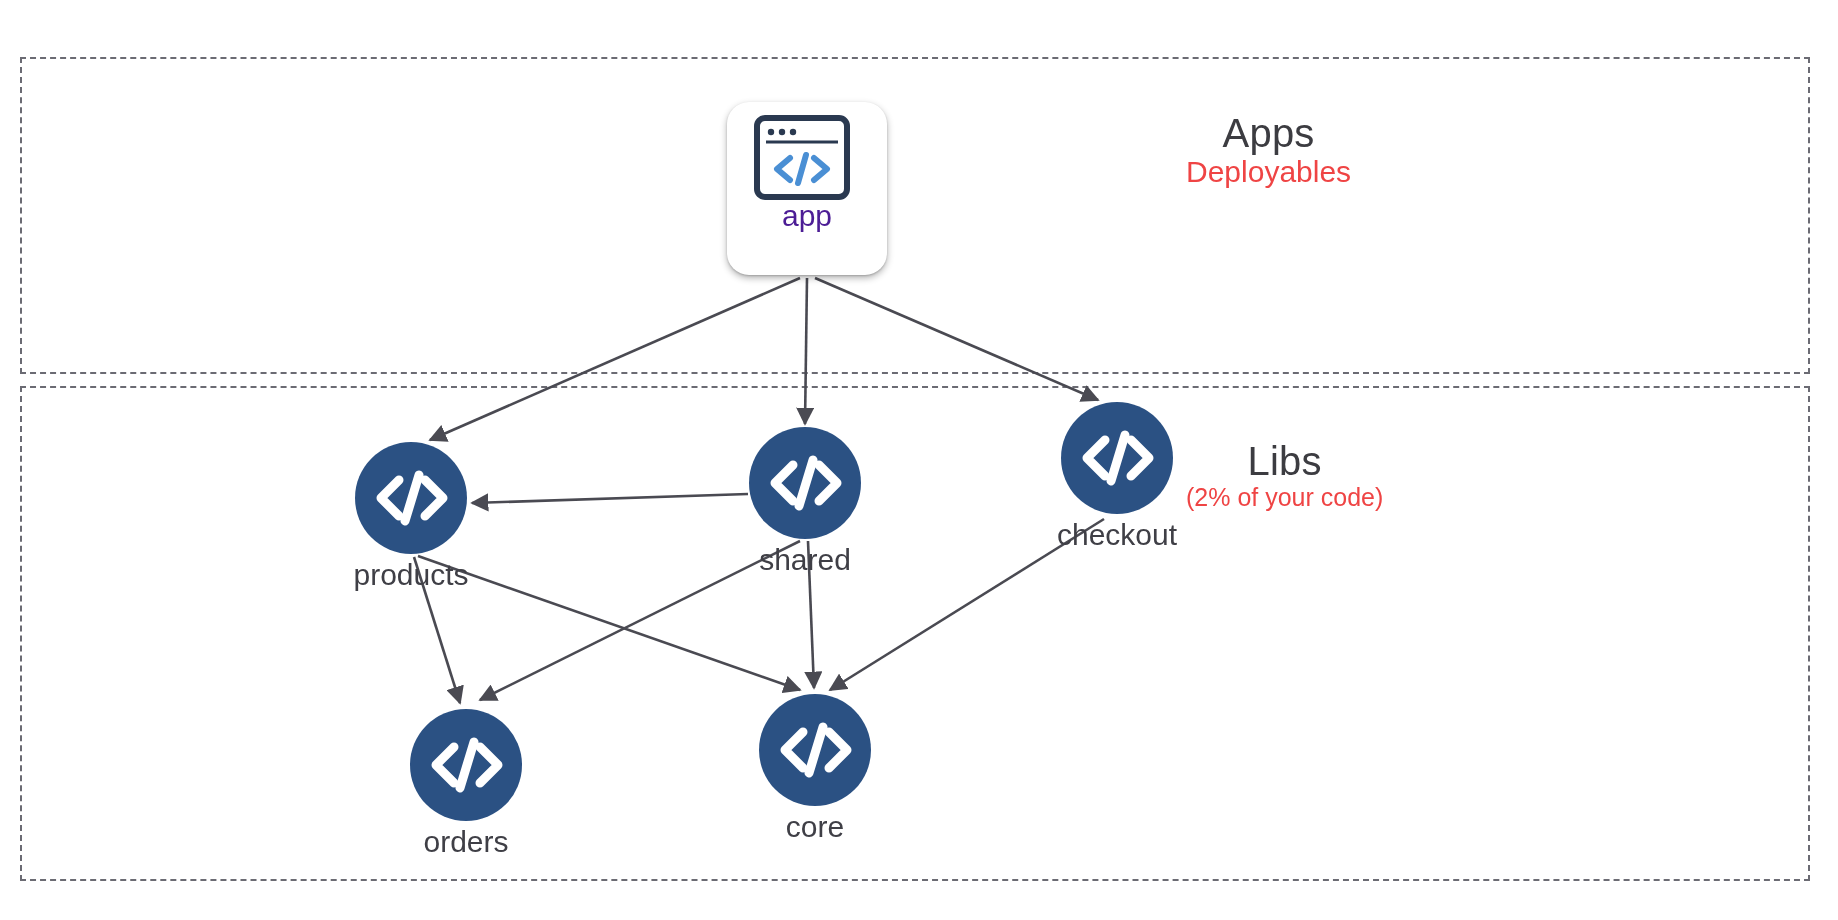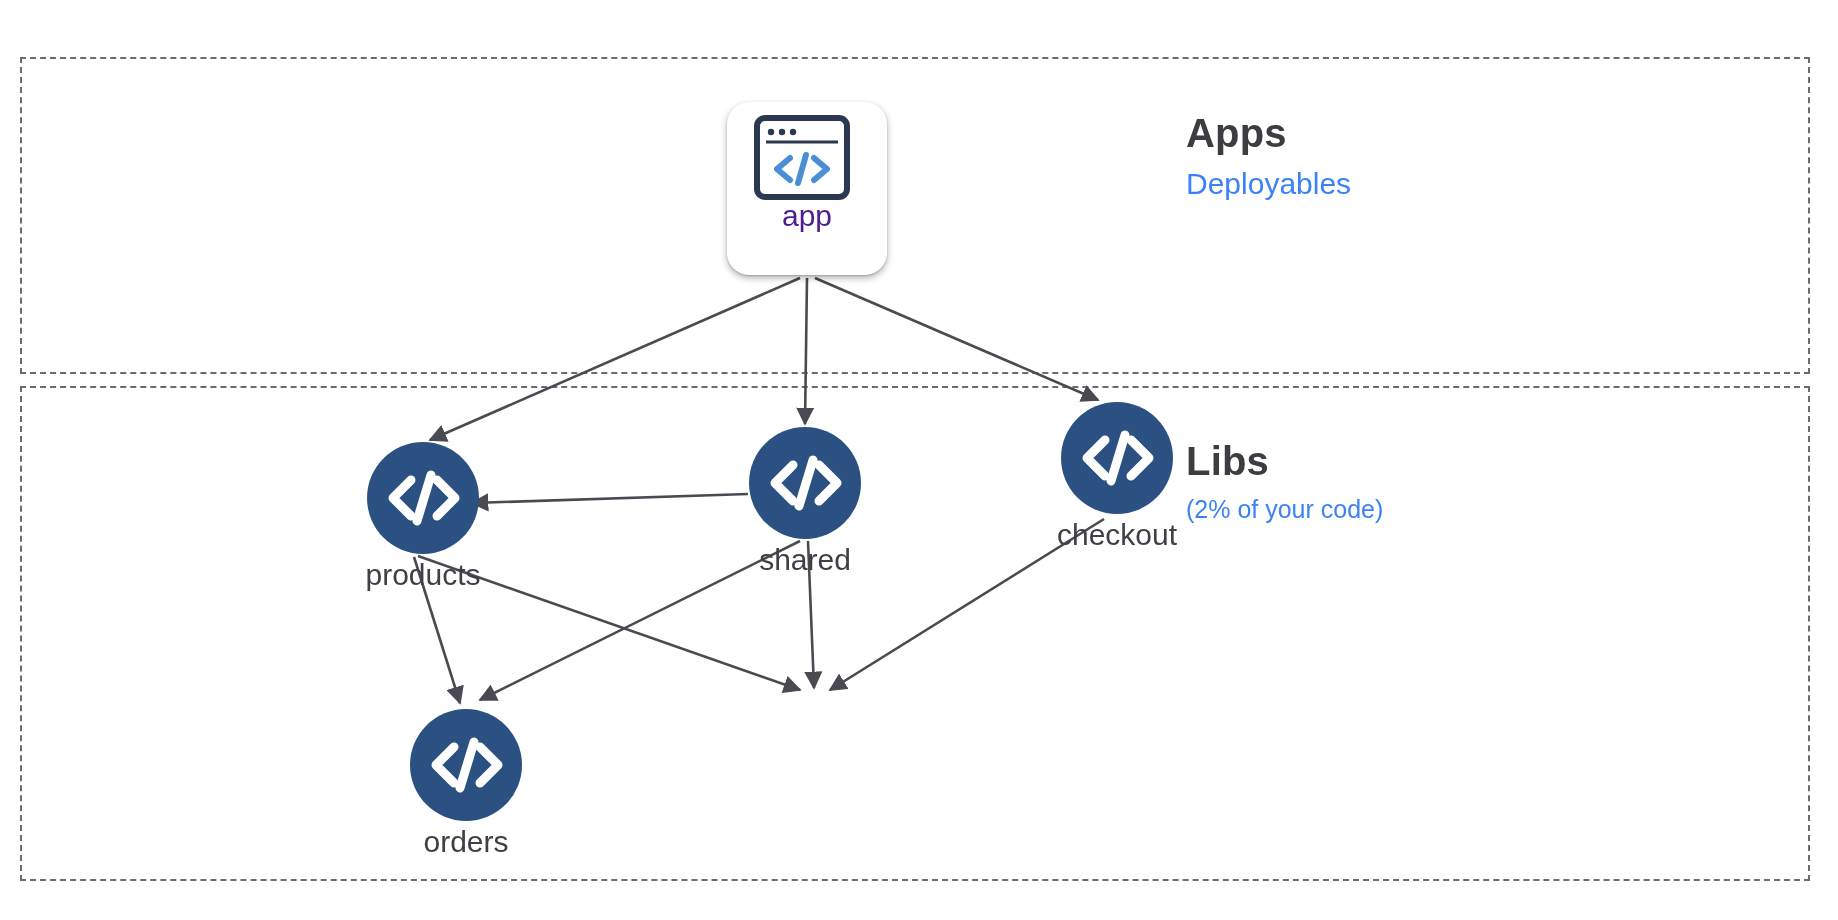--- a/index.html
+++ b/index.html
@@ -6,41 +6,41 @@
   body{width:1838px;height:920px;font-family:"Liberation Sans",sans-serif;overflow:hidden;}
   #stage{position:relative;width:1838px;height:920px;background:#fff;}
 
   .zone{position:absolute;border:2px dashed #6b6b73;box-sizing:border-box;}
   #zone-apps{left:20px;top:57px;width:1790px;height:317px;}
   #zone-libs{left:20px;top:386px;width:1790px;height:495px;}
 
   #edges{position:absolute;left:0;top:0;width:1838px;height:920px;pointer-events:none;}
 
   .zone-caption{position:absolute;}
-  .zone-title{font-size:40px;font-weight:bold;color:#3c3c41;line-height:1.05;letter-spacing:.2px;}
-  .zone-sub{font-size:30px;font-weight:normal;color:#3b82f6;line-height:1.2;margin-top:12px;}
+  .zone-title{font-size:40px;font-weight:normal;color:#3c3c41;line-height:1.05;letter-spacing:.2px;text-align:center;}
+  .zone-sub{font-size:30px;font-weight:normal;color:#ef4444;line-height:1.2;margin-top:0;}
   .zone-sub.small{font-size:25px;}
   #caption-apps{left:1186px;top:112px;}
   #caption-libs{left:1186px;top:440px;}
 
   .node{position:absolute;}
   .node-label{position:absolute;left:50%;transform:translateX(-50%);white-space:nowrap;
     font-size:30px;color:#3f3f46;font-weight:normal;}
 
   .circle{position:absolute;border-radius:50%;background:#2b5183;
     display:flex;align-items:center;justify-content:center;}
   .circle svg{display:block;}
 
   #node-app{left:722px;top:97px;width:170px;height:183px;}
   #app-card{position:absolute;left:5px;top:5px;width:160px;height:173px;background:#ffffff;
     border-radius:22px;box-shadow:0 3px 7px rgba(0,0,0,.30), 0 1px 2px rgba(0,0,0,.18);}
   #app-icon{position:absolute;left:32px;top:18px;width:96px;height:85px;}
   #app-label{top:102px;font-size:30px;color:#4c1d95;}
 
-  #node-products{left:355px;top:442px;width:112px;height:112px;margin-left:12px;}
+  #node-products{left:355px;top:442px;width:112px;height:112px;}
   #node-orders{left:749px;top:427px;width:112px;height:112px;}
   #node-checkout{left:1061px;top:402px;width:112px;height:112px;}
   #node-shared{left:410px;top:709px;width:112px;height:112px;}
   #node-core{left:759px;top:694px;width:112px;height:112px;}
   .lib .circle{left:0;top:0;width:112px;height:112px;}
   .lib .node-label{top:116px;}
 </style>
 </head>
 <body>
 
@@ -130,20 +130,32 @@
         <g stroke="#ffffff" stroke-width="9" stroke-linecap="round" stroke-linejoin="round" fill="none">
           <polyline points="44,38 26,56 44,74"></polyline>
           <line x1="64" y1="33" x2="50" y2="79"></line>
           <polyline points="70,38 88,56 70,74"></polyline>
         </g>
       </svg>
     </div>
     <div class="node-label">orders</div>
   </div>
 
+  <div class="node lib" id="node-core">
+    <div class="circle">
+      <svg viewBox="0 0 112 112" width="112" height="112" aria-hidden="true">
+        <g stroke="#ffffff" stroke-width="9" stroke-linecap="round" stroke-linejoin="round" fill="none">
+          <polyline points="44,38 26,56 44,74"></polyline>
+          <line x1="64" y1="33" x2="50" y2="79"></line>
+          <polyline points="70,38 88,56 70,74"></polyline>
+        </g>
+      </svg>
+    </div>
+    <div class="node-label">core</div>
+  </div>
 
   <div class="zone-caption" id="caption-apps">
     <div class="zone-title">Apps</div>
     <div class="zone-sub">Deployables</div>
   </div>
 
   <div class="zone-caption" id="caption-libs">
     <div class="zone-title">Libs</div>
     <div class="zone-sub small">(2% of your code)</div>
   </div>

